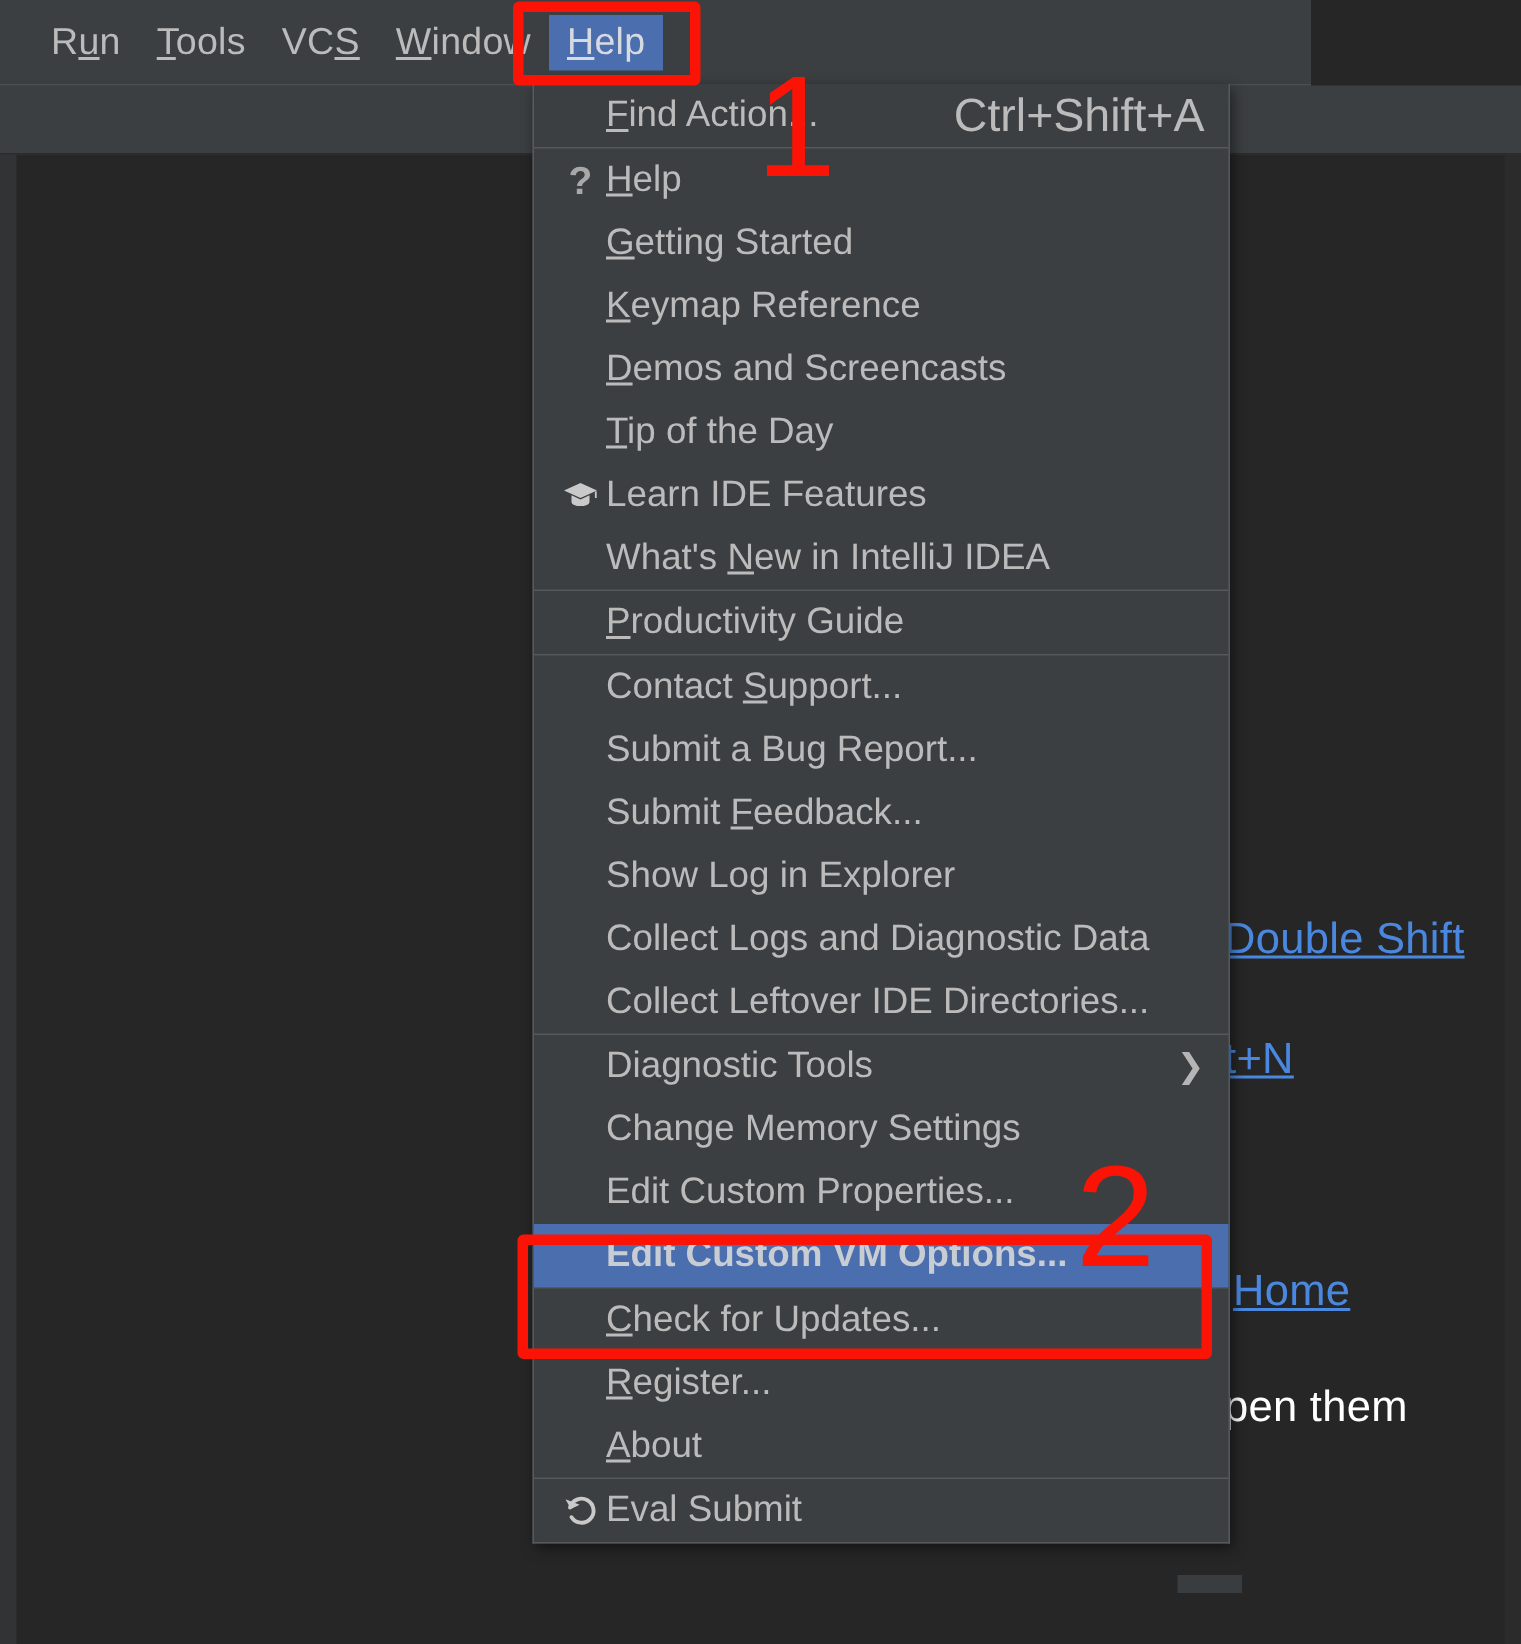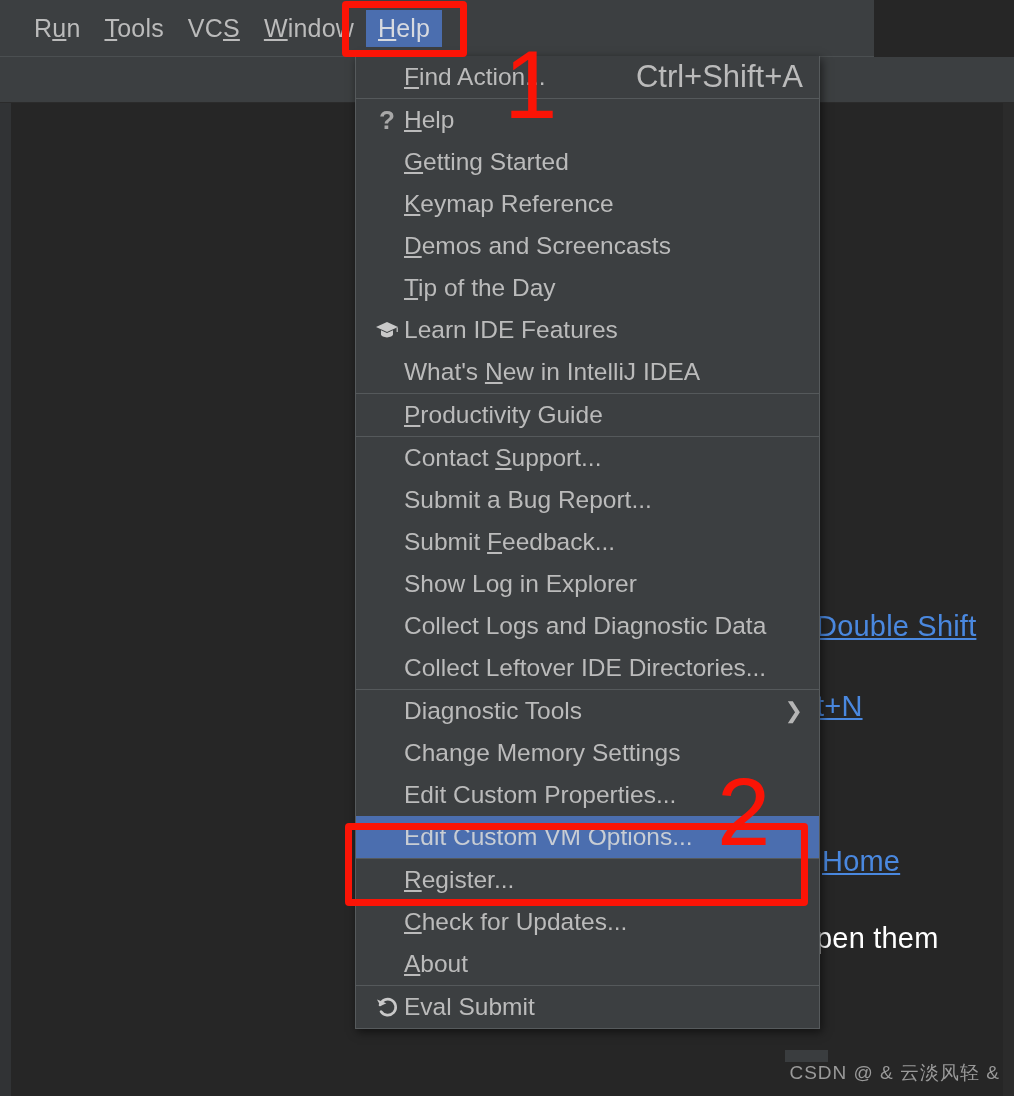--- a/index.html
+++ b/index.html
@@ -118,21 +118,21 @@
   }
   .mi .arrow {
     color: #b5b5b5;
     font-size: 22px;
     margin-left: 12px;
   }
   .mi.selected {
     background: #4b6eaf;
     color: #c8cdd4;
   }
-  .mi.selected .lbl { color: #c8cdd4; }
+  .mi.selected .lbl { color: #c8cdd4; font-weight: bold; }
   .sep {
     height: 1px;
     background: #55595b;
     margin: 0;
   }
 
   
   .redbox {
     position: absolute;
     border: 7px solid #fb1406;
@@ -283,25 +283,25 @@
         <span class="ico"></span>
         <span class="lbl">Edit Custom Properties...</span>
       </div>
       <div class="mi selected">
         <span class="ico"></span>
         <span class="lbl">Edit Custom VM Options...</span>
       </div>
       <div class="sep"></div>
       <div class="mi">
         <span class="ico"></span>
+        <span class="lbl"><span class="mn">C</span>heck for Updates...</span>
+      </div>
+      <div class="mi">
+        <span class="ico"></span>
         <span class="lbl"><span class="mn">R</span>egister...</span>
-      </div>
-      <div class="mi">
-        <span class="ico"></span>
-        <span class="lbl"><span class="mn">C</span>heck for Updates...</span>
       </div>
       <div class="mi">
         <span class="ico"></span>
         <span class="lbl"><span class="mn">A</span>bout</span>
       </div>
       <div class="sep"></div>
       <div class="mi">
         <span class="ico">
           <svg width="26" height="24" viewBox="0 0 26 24">
             <path d="M6 10 A8 8 0 1 1 7 16.5" stroke="#c9c9c9" stroke-width="2.6" fill="none" stroke-linecap="round"></path>
@@ -313,15 +313,14 @@
     </div>
 
   <div id="annotations">
       <div class="redbox" style="left: 342px; top: 1px; width: 125px; height: 56px;"></div>
       <div class="rednum" style="left: 504px; top: 37px;">1</div>
       <div class="redbox" style="left: 345px; top: 823px; width: 463px; height: 83px;"></div>
       <div class="rednum" style="left: 717px; top: 764px;">2</div>
     </div>
 
   <div class="wm-chip"></div>
-  <div class="watermark">CSDN @ &amp; 云淡风轻 &amp;</div>
 
 </div>
 
 </body></html>

